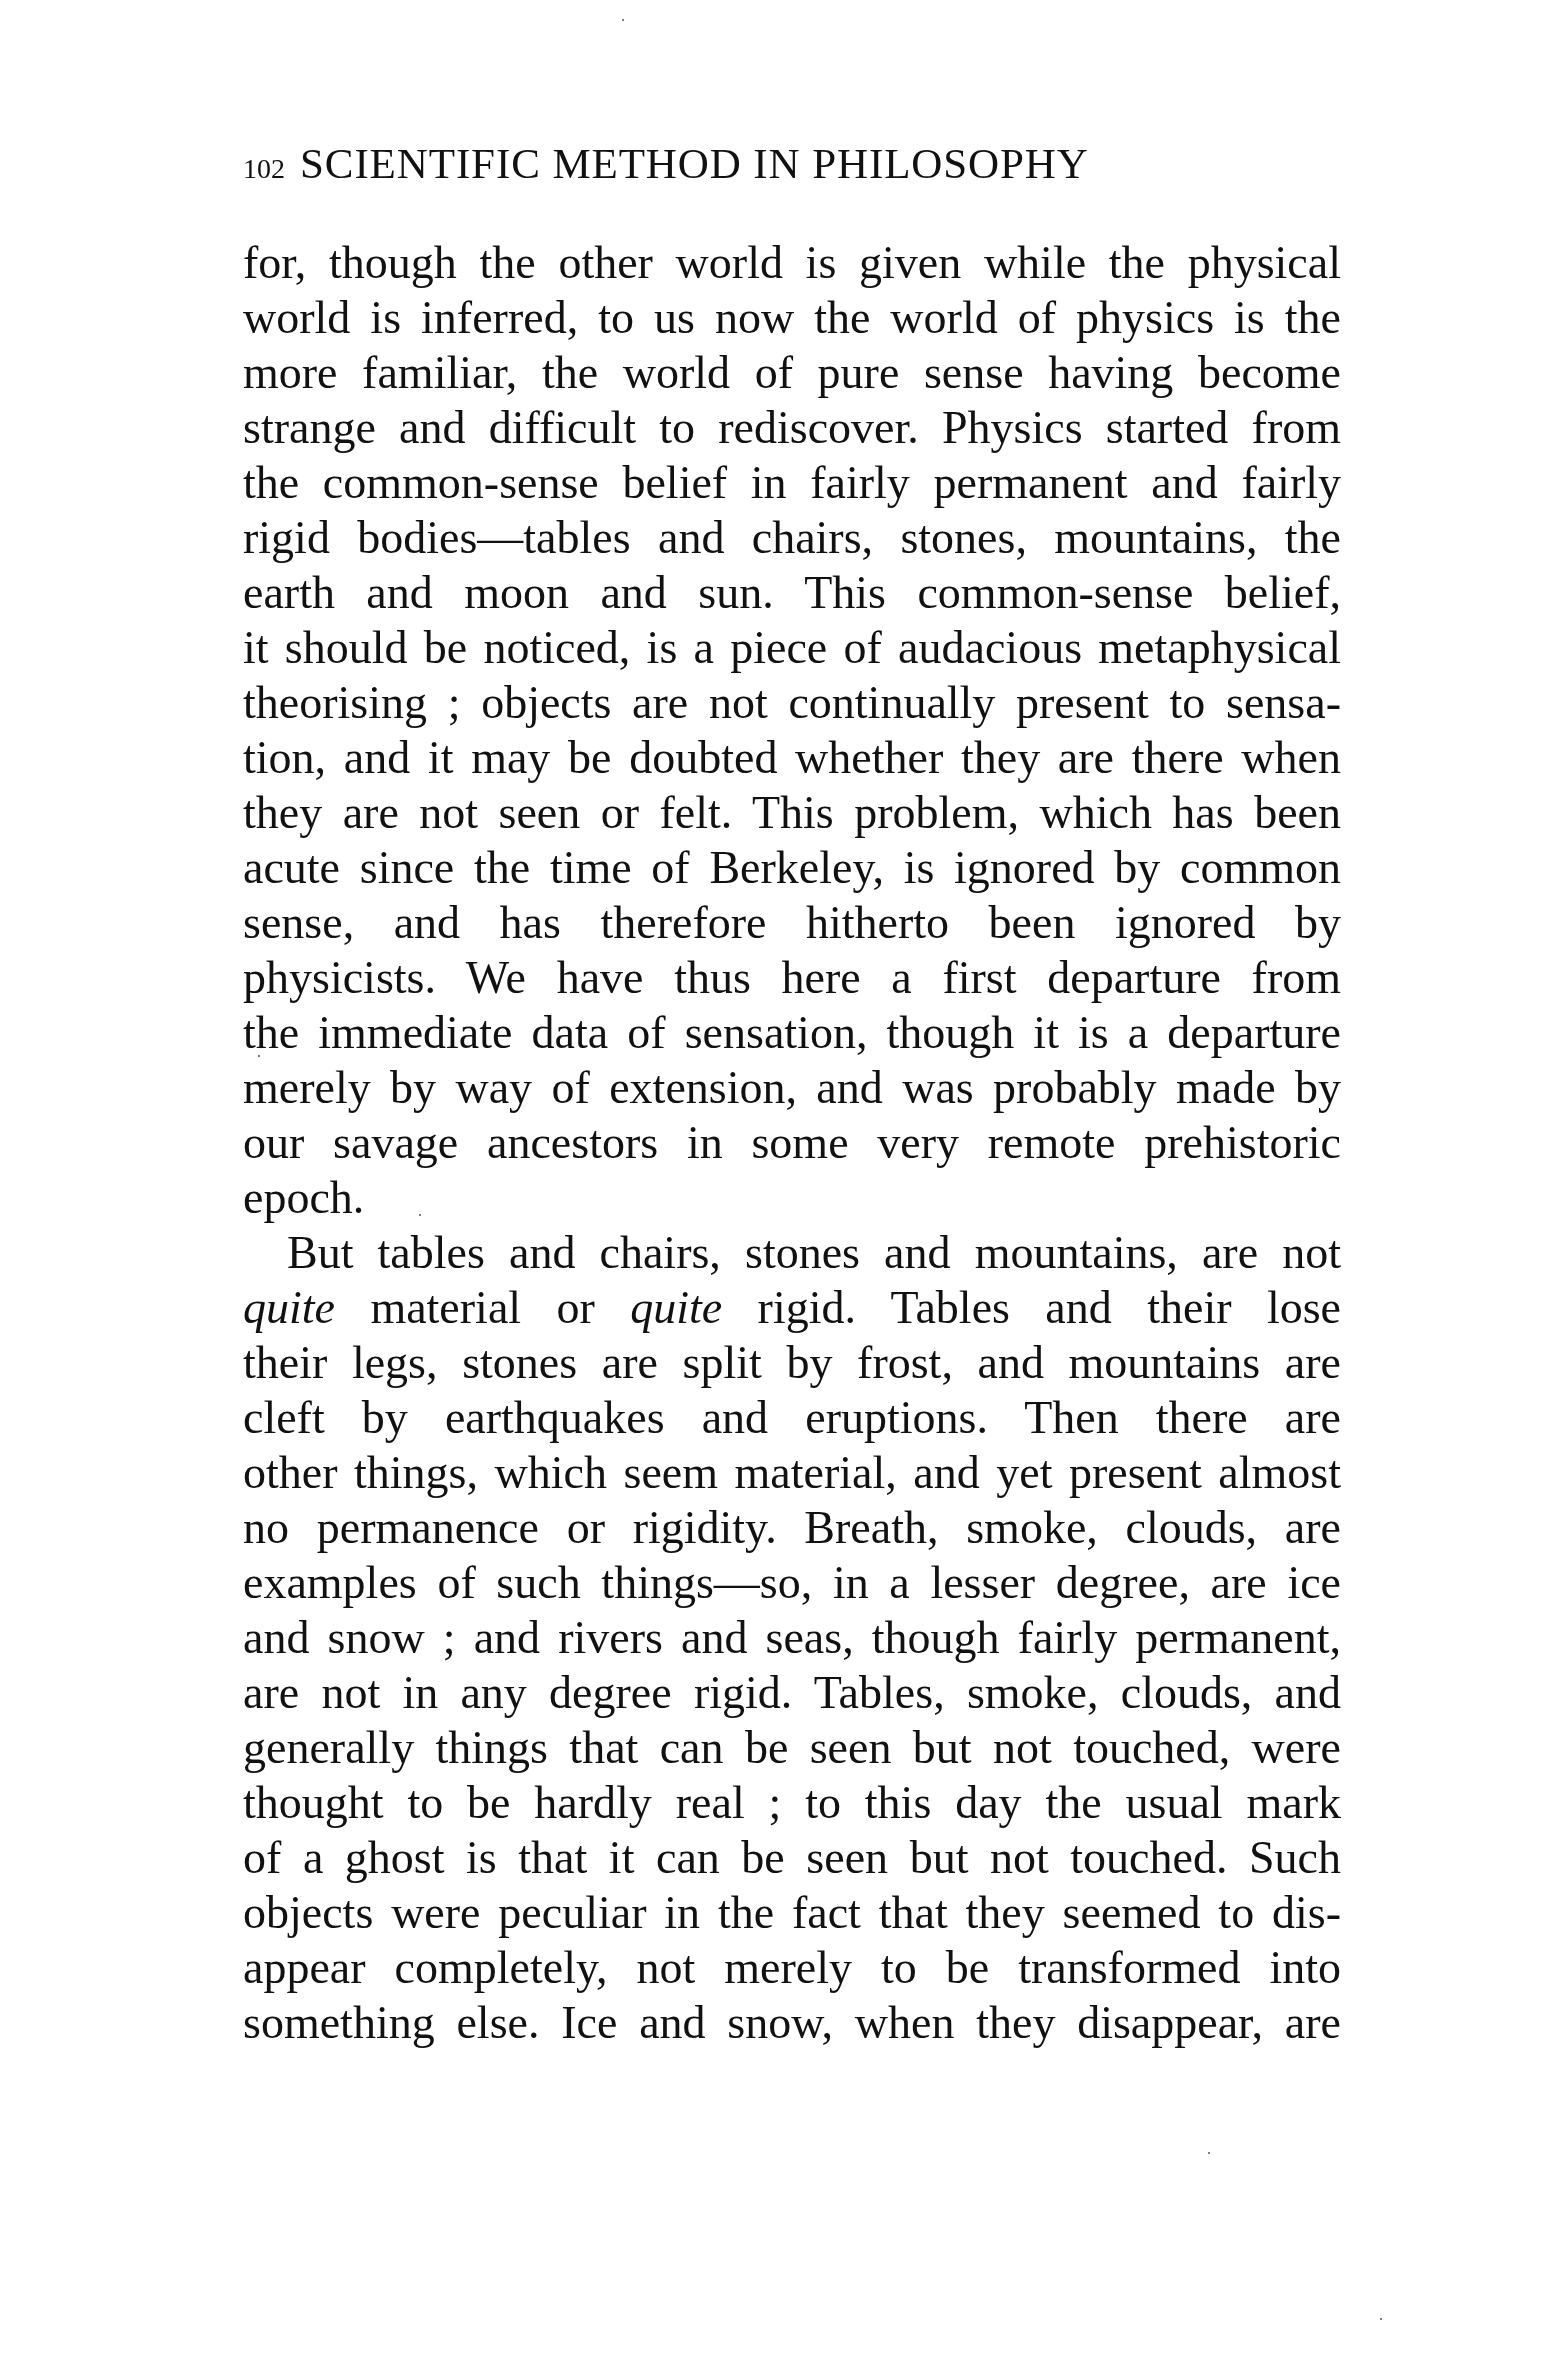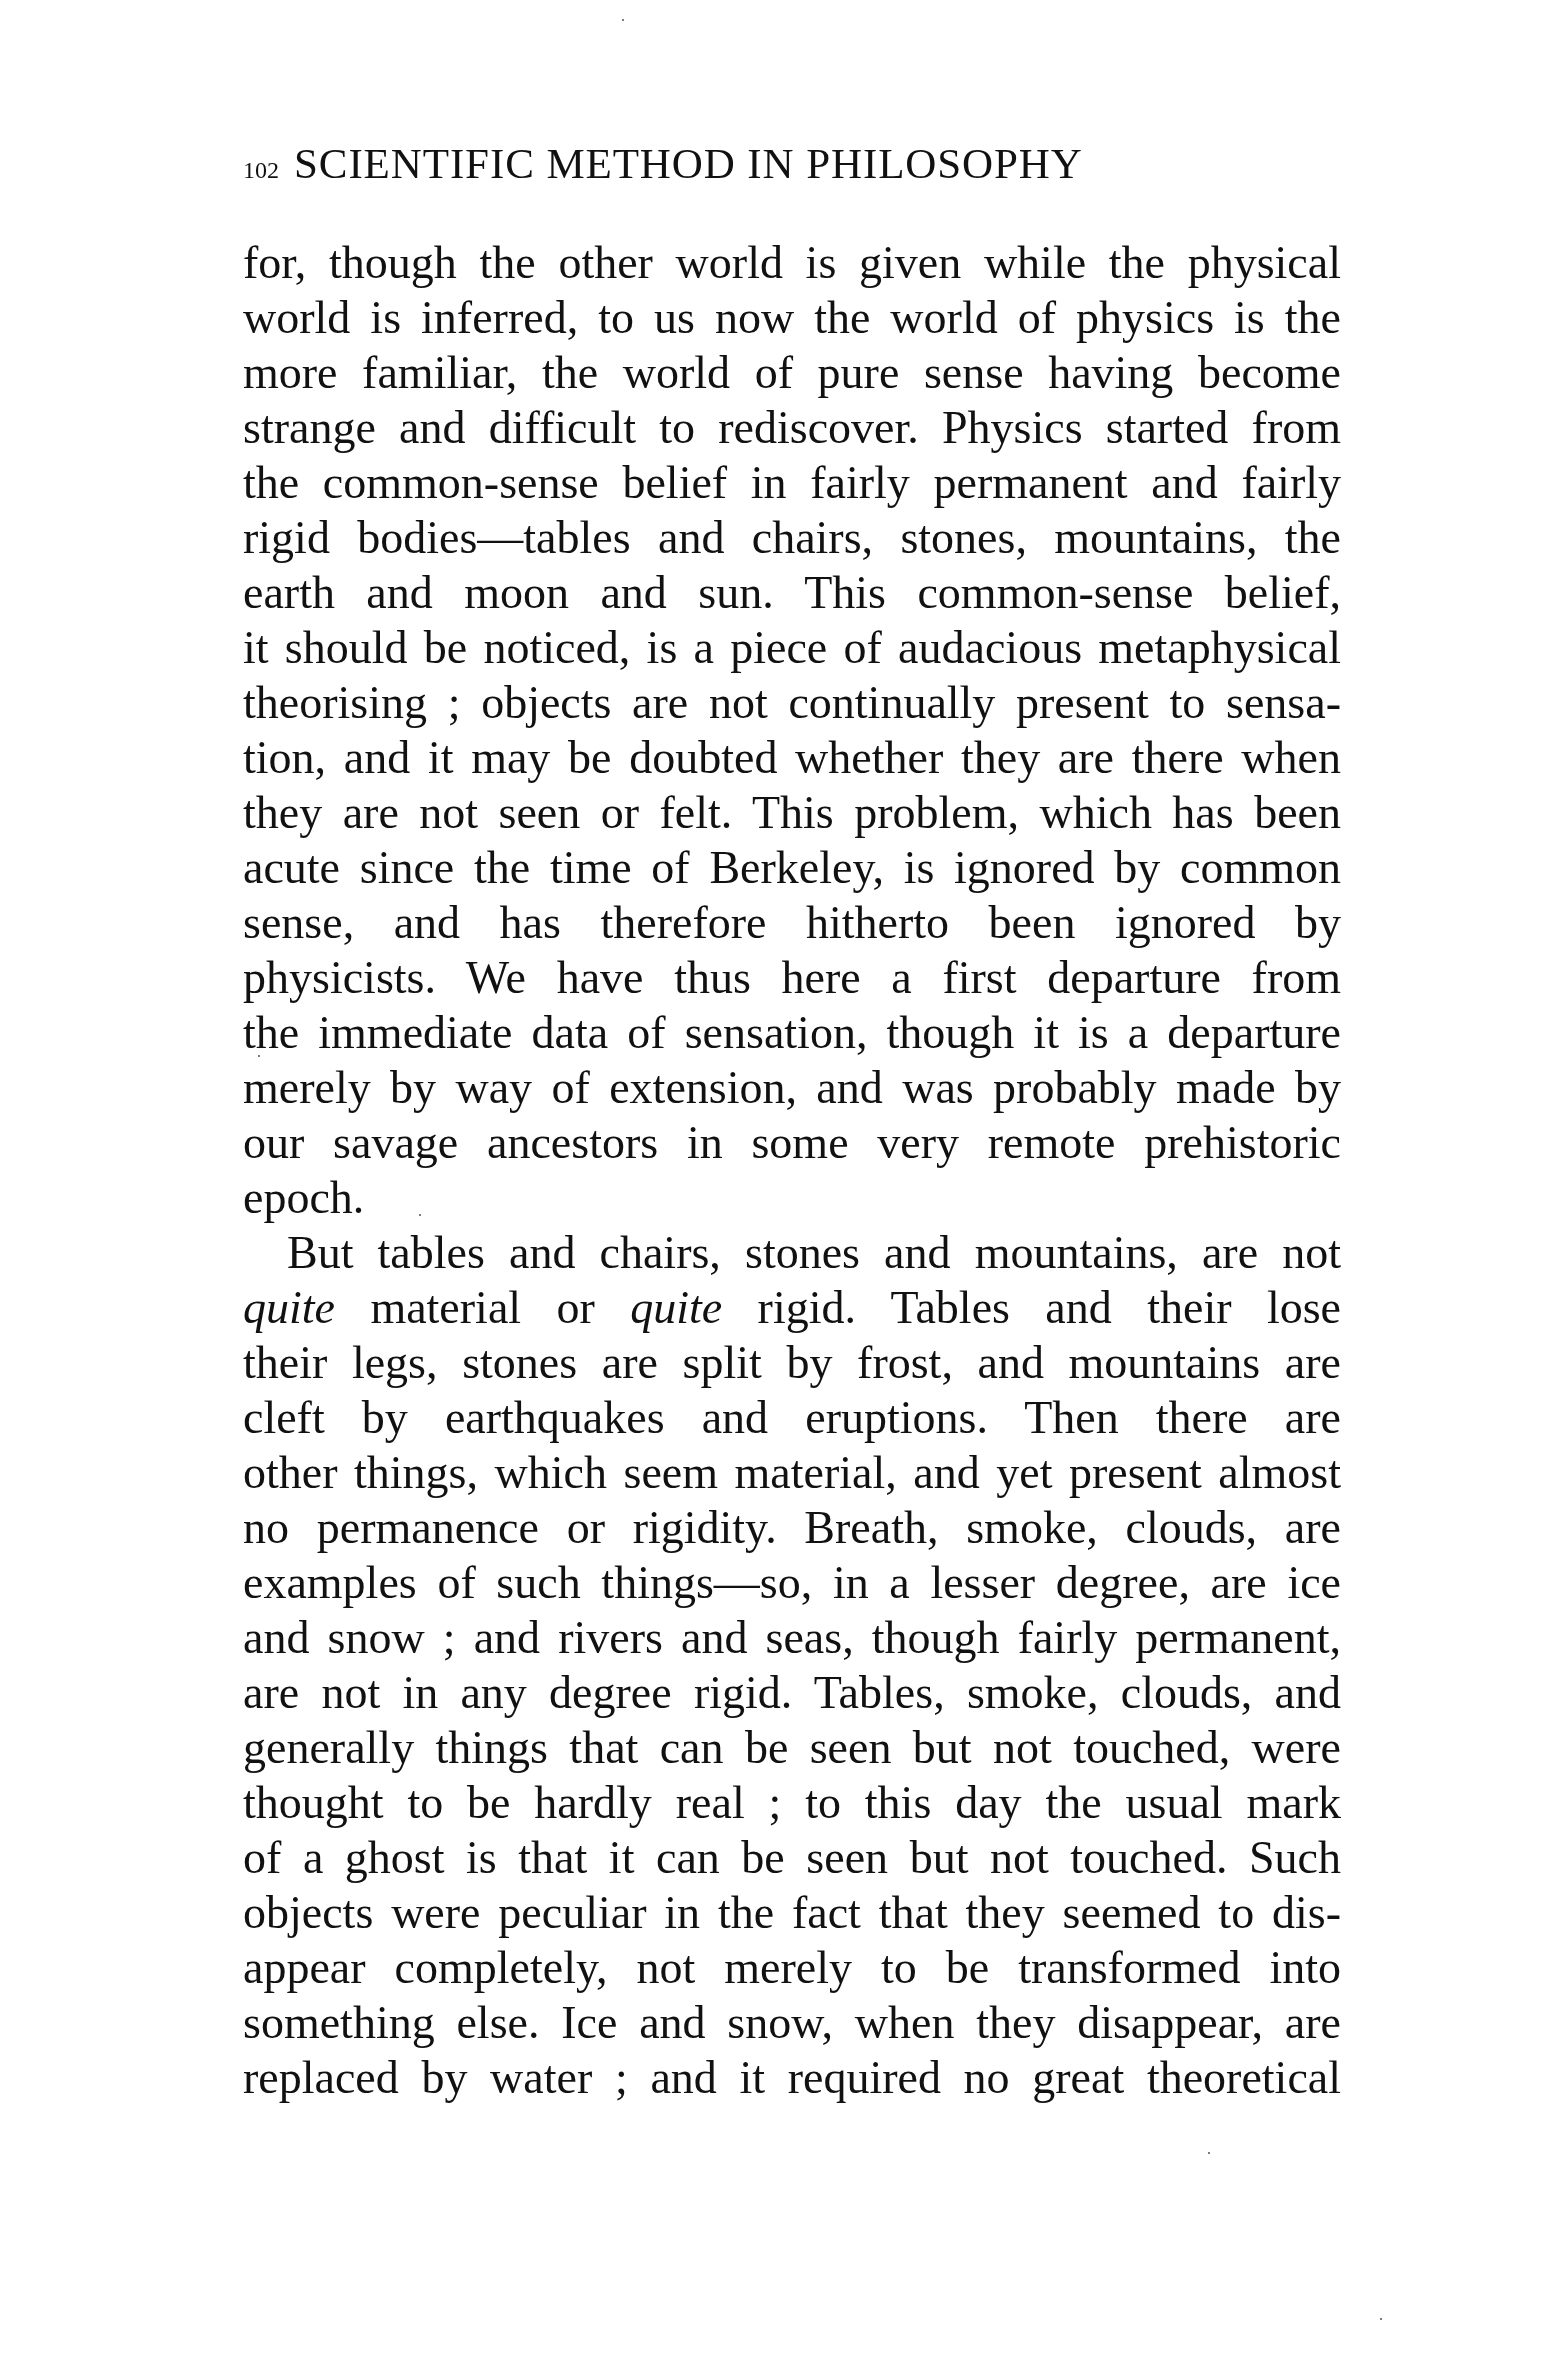--- a/index.html
+++ b/index.html
@@ -25,21 +25,21 @@
       position: absolute;
       left: 243px;
       top: 142px;
       width: 1088px;
       font-size: 43px;
       letter-spacing: 0.9px;
       white-space: nowrap;
       line-height: 1;
     }
     .running-head .folio {
-      font-size: 24px;
+      font-size: 28px;
       margin-right: 15px;
       letter-spacing: 0;
     }
     .body-text {
       position: absolute;
       left: 243px;
       top: 235px;
       width: 1098px;
     }
     .line {
@@ -108,21 +108,20 @@
       <div class="line">no permanence or rigidity.  Breath, smoke, clouds, are</div>
       <div class="line">examples of such things—so, in a lesser degree, are ice</div>
       <div class="line">and snow ; and rivers and seas, though fairly permanent,</div>
       <div class="line">are not in any degree rigid.  Tables, smoke, clouds, and</div>
       <div class="line">generally things that can be seen but not touched, were</div>
       <div class="line">thought to be hardly real ; to this day the usual mark</div>
       <div class="line">of a ghost is that it can be seen but not touched.  Such</div>
       <div class="line">objects were peculiar in the fact that they seemed to dis-</div>
       <div class="line">appear completely, not merely to be transformed into</div>
       <div class="line">something else.  Ice and snow, when they disappear, are</div>
-      <div class="line">replaced by water ; and it required no great theoretical</div>
     </div>
   </div>
 
   <span class="speck" style="left:622px;top:19px;"></span>
   <span class="speck" style="left:258px;top:1055px;"></span>
   <span class="speck" style="left:419px;top:1214px;"></span>
   <span class="speck" style="left:1208px;top:2152px;"></span>
   <span class="speck" style="left:1380px;top:2318px;"></span>
 </div>
 

